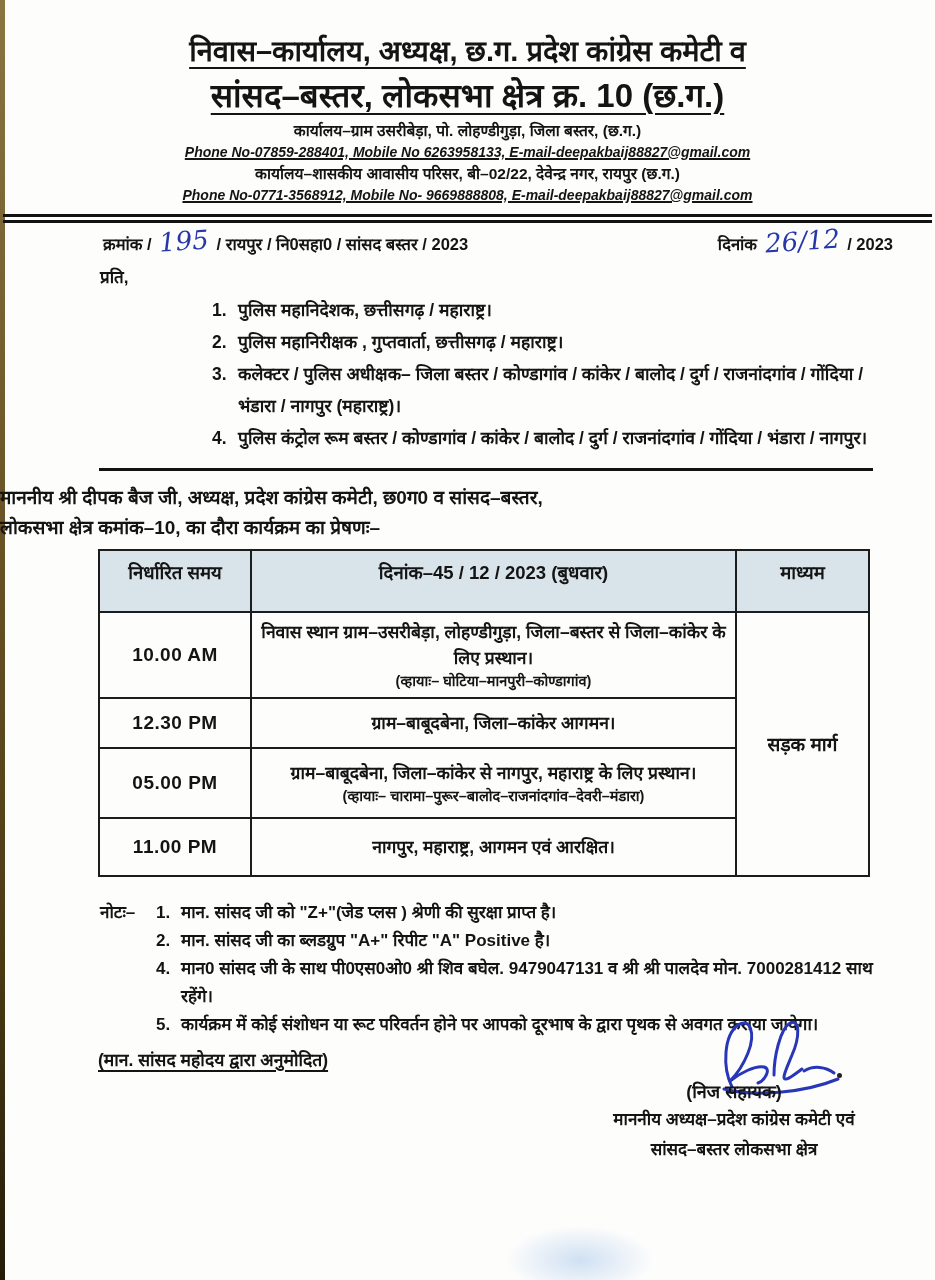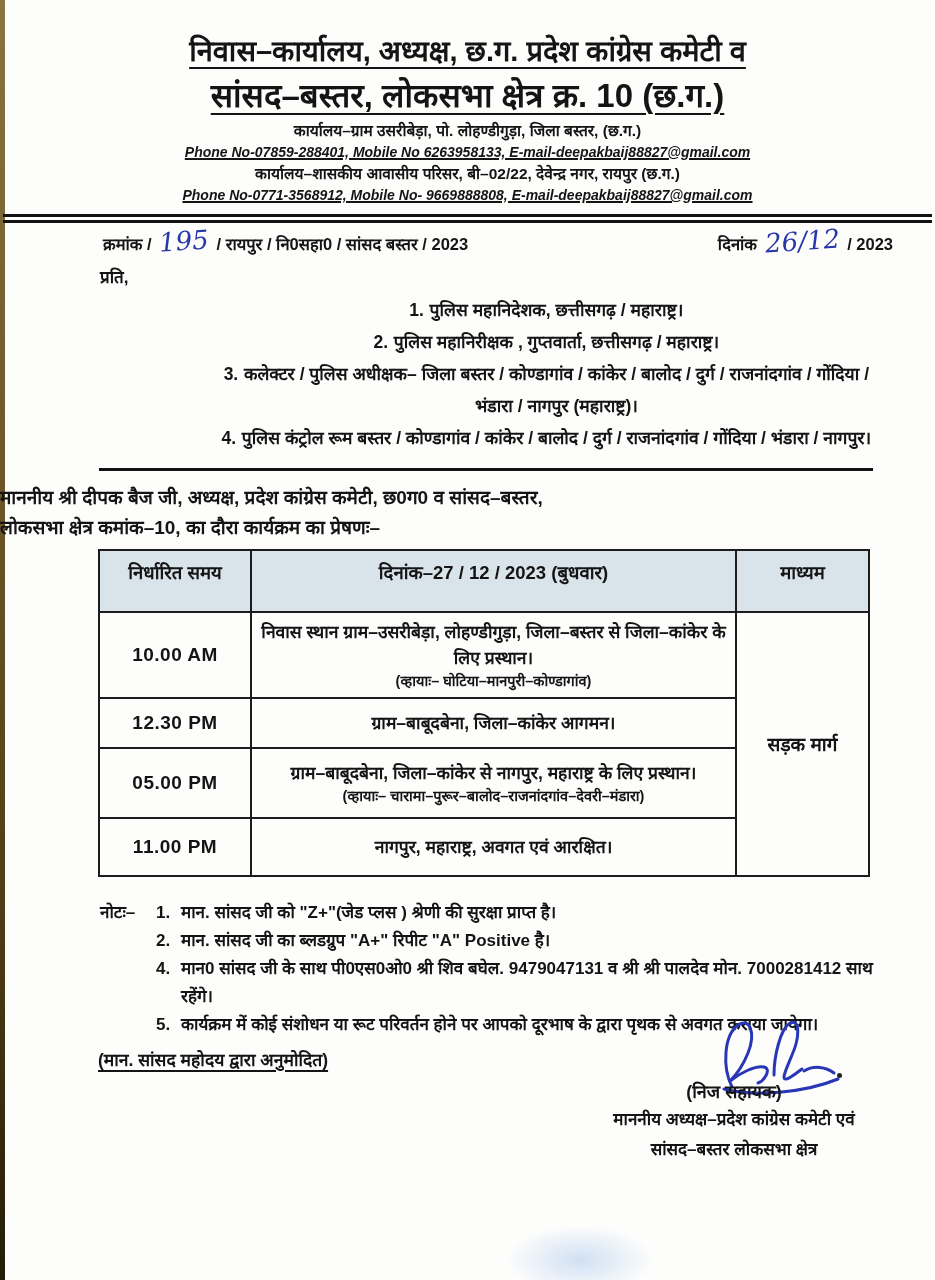--- a/index.html
+++ b/index.html
@@ -46,21 +46,21 @@
     font-family:"DejaVu Serif",serif;font-style:italic;font-weight:normal;
     color:#2737a9;font-size:26px;line-height:20px;
     display:inline-block;transform:rotate(-4deg);padding:0 3px;
   }
   .salutation{padding:10px 0 0 100px;font-size:17px;font-weight:bold;}
 
   
   .recipients{margin:6px 60px 0 212px;}
   .recipient{
     font-size:17.5px;font-weight:bold;line-height:32px;
-    padding-left:26px;text-indent:-26px;text-align:center;
+    padding-left:26px;text-indent:-26px;
   }
   .recipient .num{display:inline-block;width:26px;text-indent:0;}
 
   .mid-rule{margin:14px 62px 0 99px;border-top:3px solid #121212;}
 
   
   .intro{margin-top:12px;font-size:19px;font-weight:bold;line-height:30px;}
 
   
   table.schedule{
@@ -163,21 +163,21 @@
 
   <table class="schedule">
     <colgroup>
         <col class="c1">
         <col class="c2">
         <col class="c3">
       </colgroup>
     <tbody>
         <tr class="head">
       <th>निर्धारित समय</th>
-      <th>दिनांक–27 / 12 / 2023 (बुधवार)</th>
+      <th>दिनांक–45 / 12 / 2023 (बुधवार)</th>
       <th>माध्यम</th>
     </tr>
     <tr class="r1">
       <td class="time">10.00 AM</td>
       <td class="event">
         <div>निवास स्थान ग्राम–उसरीबेड़ा, लोहण्डीगुड़ा, जिला–बस्तर से जिला–कांकेर के लिए प्रस्थान।</div>
         <div class="via">(व्हायाः– घोटिया–मानपुरी–कोण्डागांव)</div>
       </td>
       <td class="medium" rowspan="4">सड़क मार्ग</td>
     </tr>
@@ -190,21 +190,21 @@
     <tr class="r3">
       <td class="time">05.00 PM</td>
       <td class="event">
         <div>ग्राम–बाबूदबेना, जिला–कांकेर से नागपुर, महाराष्ट्र के लिए प्रस्थान।</div>
         <div class="via">(व्हायाः– चारामा–पुरूर–बालोद–राजनांदगांव–देवरी–मंडारा)</div>
       </td>
     </tr>
     <tr class="r4">
       <td class="time">11.00 PM</td>
       <td class="event">
-        <div>नागपुर, महाराष्ट्र, अवगत एवं आरक्षित।</div>
+        <div>नागपुर, महाराष्ट्र, आगमन एवं आरक्षित।</div>
       </td>
     </tr>
   </tbody>
     </table>
 
   <div class="notes">
     <div class="notes-label">नोटः–</div>
     <div>
       <div class="note">
         <span class="num">1.</span><span>मान. सांसद जी को "Z+"(जेड प्लस ) श्रेणी की सुरक्षा प्राप्त है।</span>

